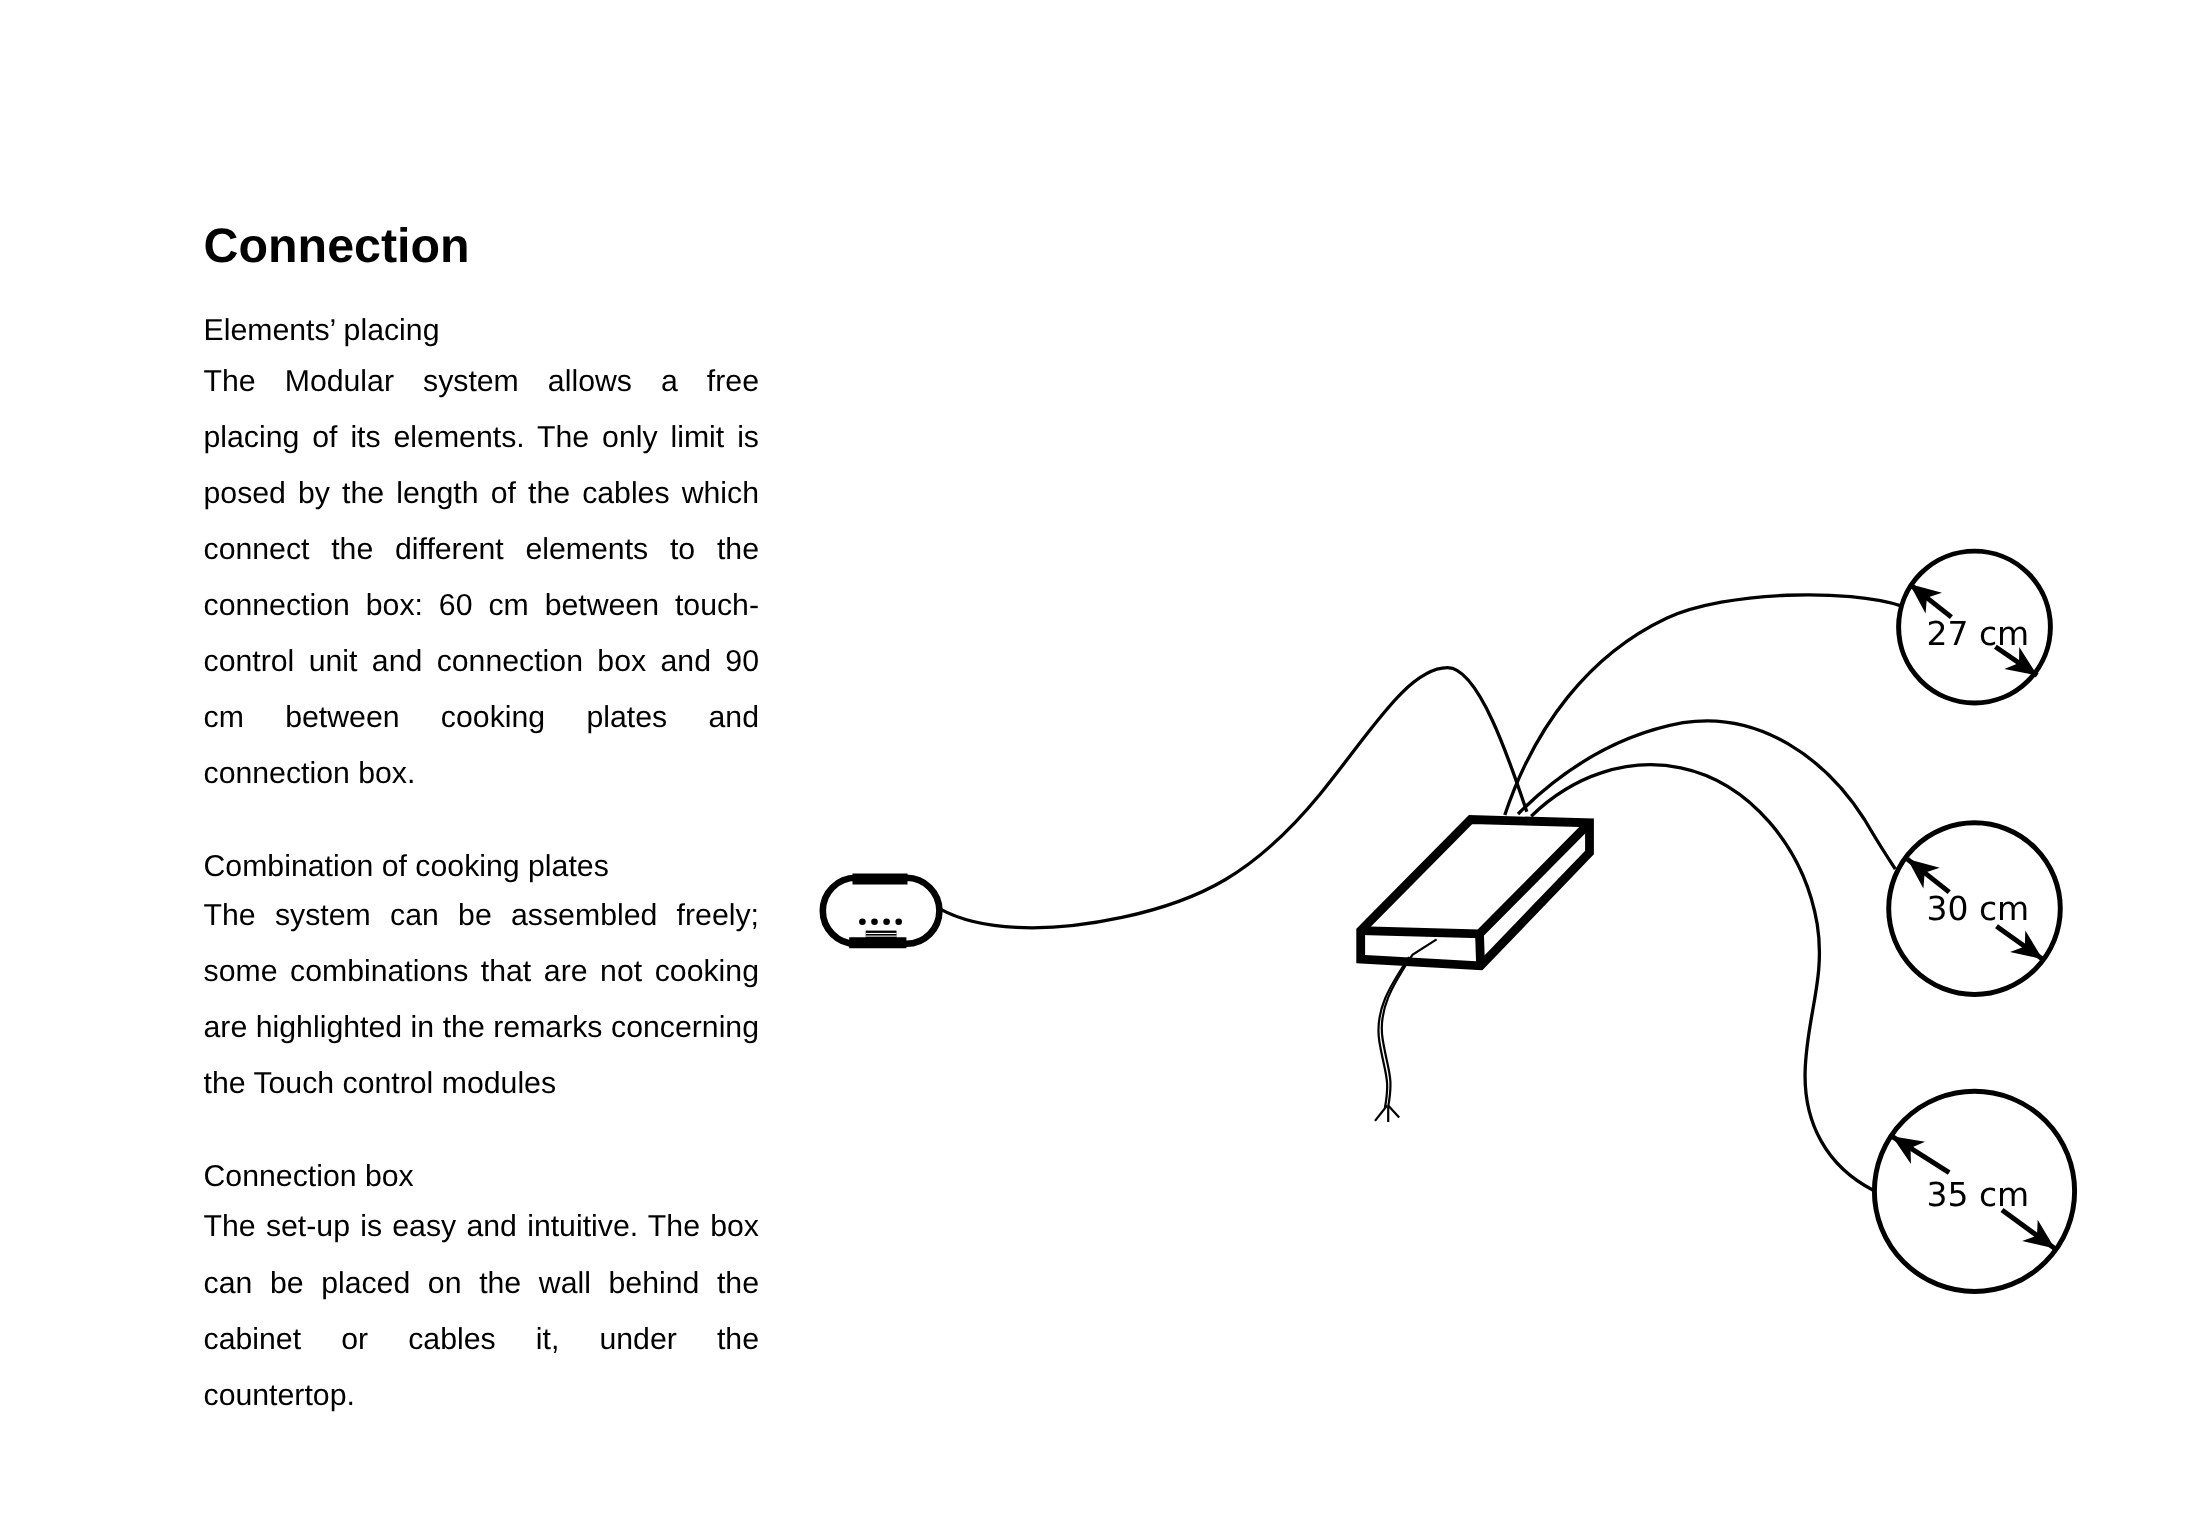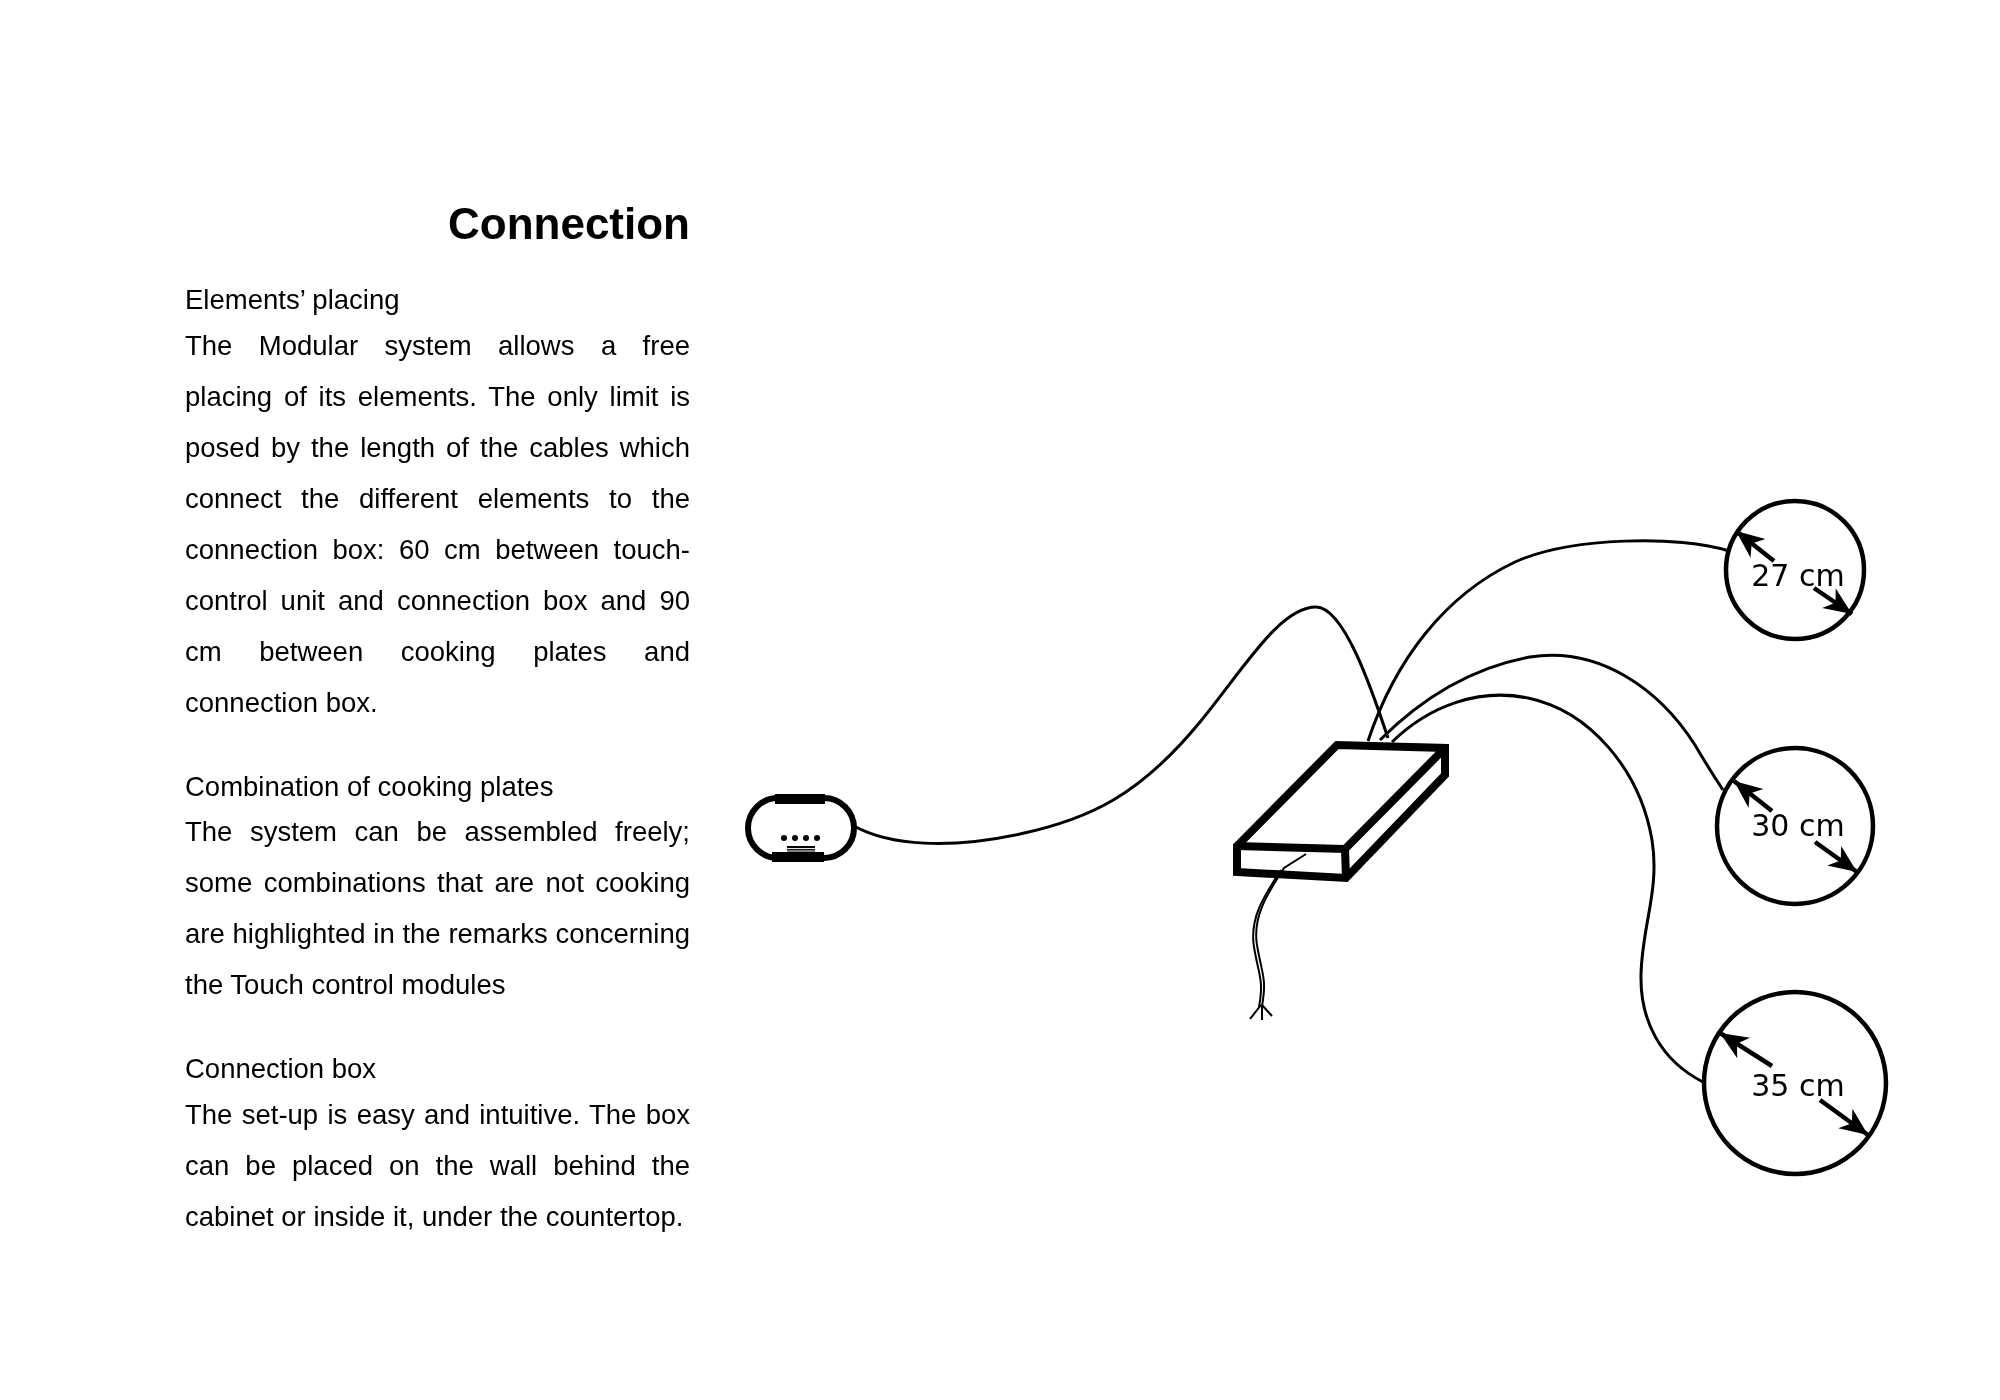--- a/index.html
+++ b/index.html
@@ -17,21 +17,20 @@
   .text-col {
     position: absolute;
     left: 185px; top: 196px; width: 505px;
   }
   h1.title {
     margin: 0;
     font-size: 44px;
     line-height: 56px;
     font-weight: bold;
     letter-spacing: 0px;
-    text-align: right;
   }
   .section { margin-top: 39px; }
   .section.first { margin-top: 28px; }
   .section h2 {
     margin: 0;
     font-size: 27.5px;
     line-height: 39.5px;
     font-weight: normal;
   }
   .section p {
@@ -66,21 +65,21 @@
       <p>The Modular system allows a free placing of its elements. The only limit is posed by the length of the cables which connect the different elements to the connection box: 60 cm between touch-control unit and connection box and 90 cm between cooking plates and connection box.</p>
     </div>
 
     <div class="section">
       <h2>Combination of cooking plates</h2>
       <p>The system can be assembled freely; some combinations that are not cooking are highlighted in the remarks concerning the Touch control modules</p>
     </div>
 
     <div class="section">
       <h2>Connection box</h2>
-      <p>The set-up is easy and intuitive. The box can be placed on the wall behind the cabinet or inside it, under the countertop.</p>
+      <p>The set-up is easy and intuitive. The box can be placed on the wall behind the cabinet or cables it, under the countertop.</p>
     </div>
   </div>
 
   <svg class="diagram" width="2000" height="1400" viewBox="0 0 2000 1400">
     <defs>
       <marker id="arrowhead" markerUnits="userSpaceOnUse" markerWidth="30" markerHeight="26" viewBox="0 0 30 26" refX="29" refY="13" orient="auto">
         <path d="M29,13 L1,1 L9,13 L1,25 Z" fill="#000"></path>
       </marker>
     </defs>
 

